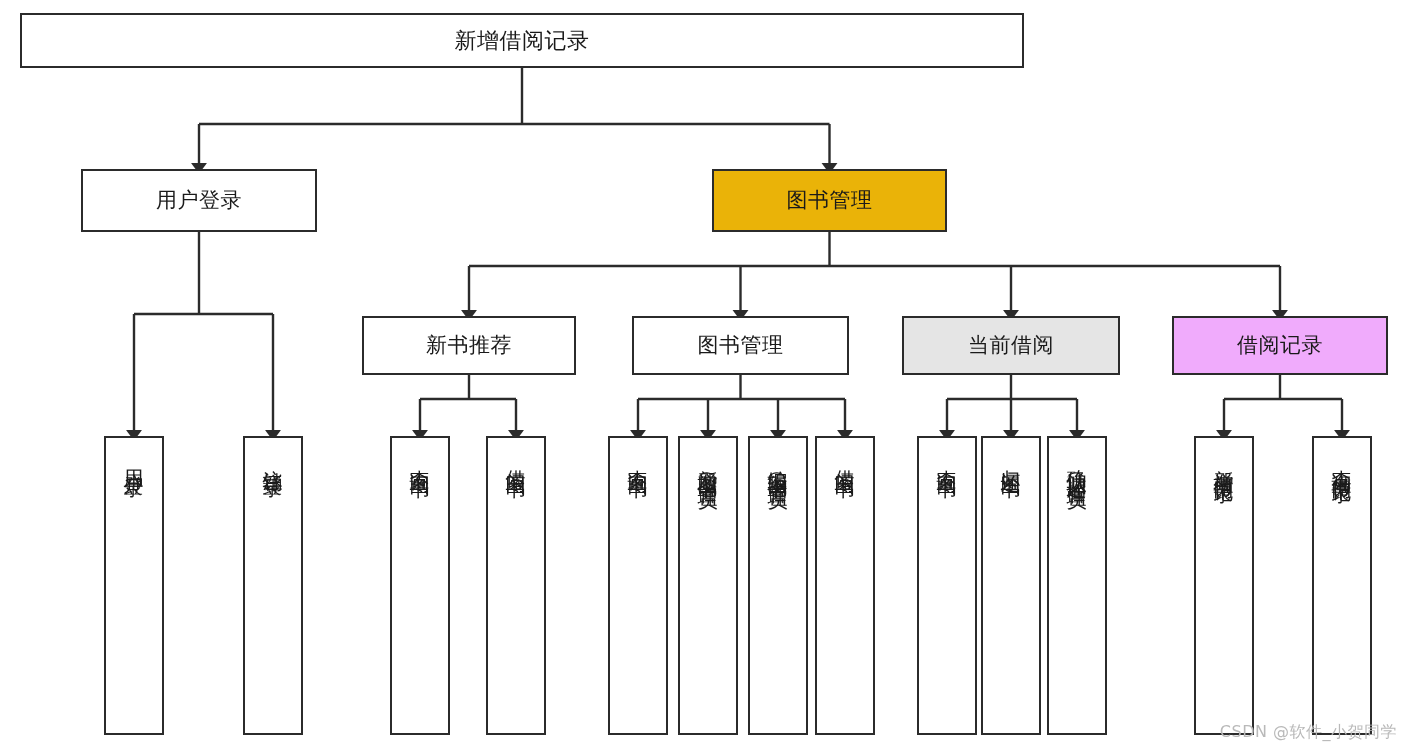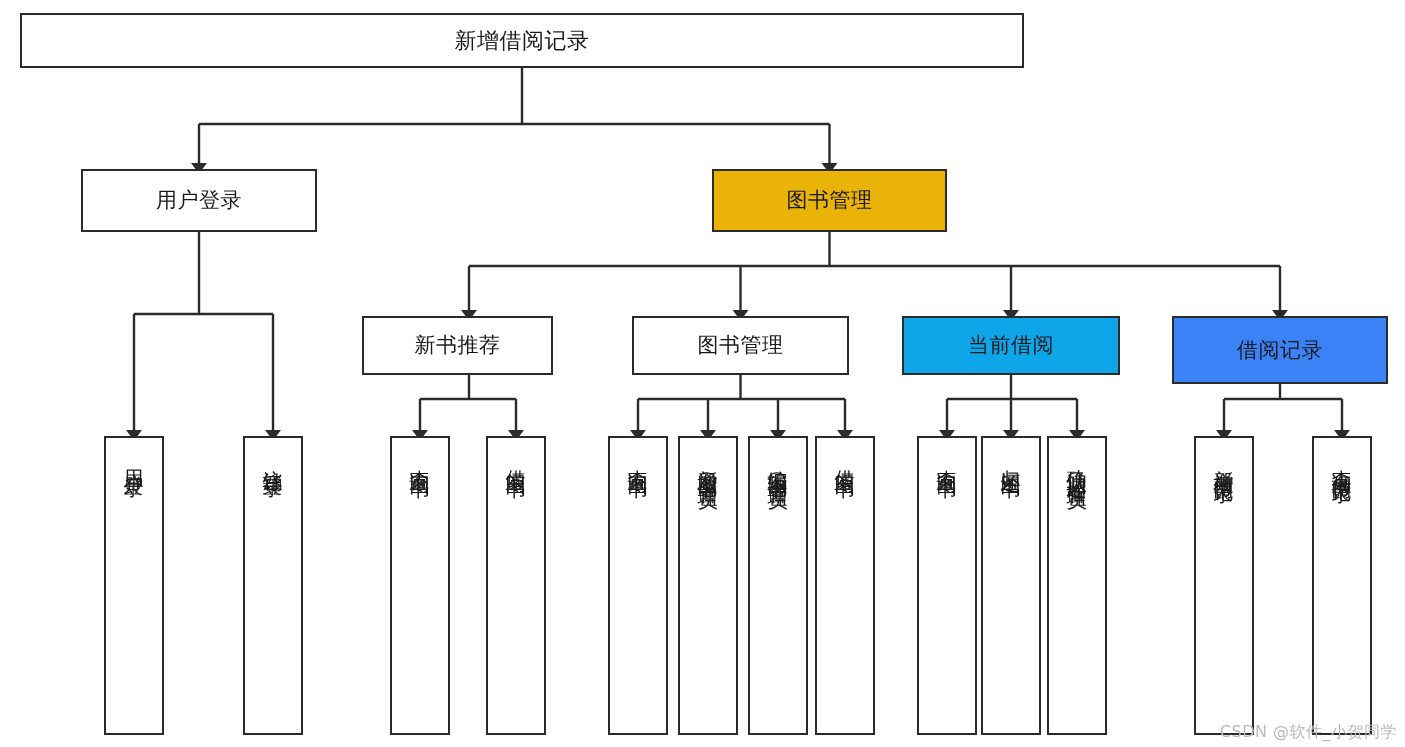--- a/index.html
+++ b/index.html
@@ -121,30 +121,30 @@
   <div id="nodes">
       <div class="node horiz root" style="left: 20px; top: 13px; width: 1004px; height: 55px; border-color: rgb(43, 43, 43); background: rgb(255, 255, 255); color: rgb(26, 26, 26);">
         <span class="lbl">新增借阅记录</span>
       </div>
       <div class="node horiz" style="left: 81px; top: 169px; width: 236px; height: 63px; border-color: rgb(43, 43, 43); background: rgb(255, 255, 255); color: rgb(26, 26, 26);">
         <span class="lbl">用户登录</span>
       </div>
       <div class="node horiz" style="left: 712px; top: 169px; width: 235px; height: 63px; border-color: rgb(43, 43, 43); background: #eab308; color: rgb(26, 26, 26);">
         <span class="lbl">图书管理</span>
       </div>
-      <div class="node horiz" style="left: 362px; top: 316px; width: 191px; height: 59px; border-color: rgb(43, 43, 43); background: rgb(255, 255, 255); color: rgb(26, 26, 26);">
+      <div class="node horiz" style="left: 362px; top: 316px; width: 214px; height: 59px; border-color: rgb(43, 43, 43); background: rgb(255, 255, 255); color: rgb(26, 26, 26);">
         <span class="lbl">新书推荐</span>
       </div>
       <div class="node horiz" style="left: 632px; top: 316px; width: 217px; height: 59px; border-color: rgb(43, 43, 43); background: rgb(255, 255, 255); color: rgb(26, 26, 26);">
         <span class="lbl">图书管理</span>
       </div>
-      <div class="node horiz" style="left: 902px; top: 316px; width: 218px; height: 59px; border-color: rgb(43, 43, 43); background: #0ea5e9; color: rgb(26, 26, 26);">
+      <div class="node horiz" style="left: 902px; top: 316px; width: 218px; height: 59px; border-color: rgb(43, 43, 43); background: #e5e5e5; color: rgb(26, 26, 26);">
         <span class="lbl">当前借阅</span>
       </div>
-      <div class="node horiz" style="left: 1172px; top: 316px; width: 216px; height: 68px; border-color: rgb(43, 43, 43); background: #3b82f6; color: rgb(26, 26, 26); justify-content: center;">
+      <div class="node horiz" style="left: 1172px; top: 316px; width: 216px; height: 59px; border-color: rgb(43, 43, 43); background: #f0abfc; color: rgb(26, 26, 26); justify-content: center;">
         <span class="lbl">借阅记录</span>
       </div>
       <div class="node vert" style="left: 104px; top: 436px; width: 60px; height: 299px; border-color: rgb(43, 43, 43); background: rgb(255, 255, 255); color: rgb(26, 26, 26);">
         <span class="lbl">用户登录</span>
       </div>
       <div class="node vert" style="left: 243px; top: 436px; width: 60px; height: 299px; border-color: rgb(43, 43, 43); background: rgb(255, 255, 255); color: rgb(26, 26, 26);">
         <span class="lbl">注销登录</span>
       </div>
       <div class="node vert" style="left: 390px; top: 436px; width: 60px; height: 299px; border-color: rgb(43, 43, 43); background: rgb(255, 255, 255); color: rgb(26, 26, 26);">
         <span class="lbl">查询图书</span>

